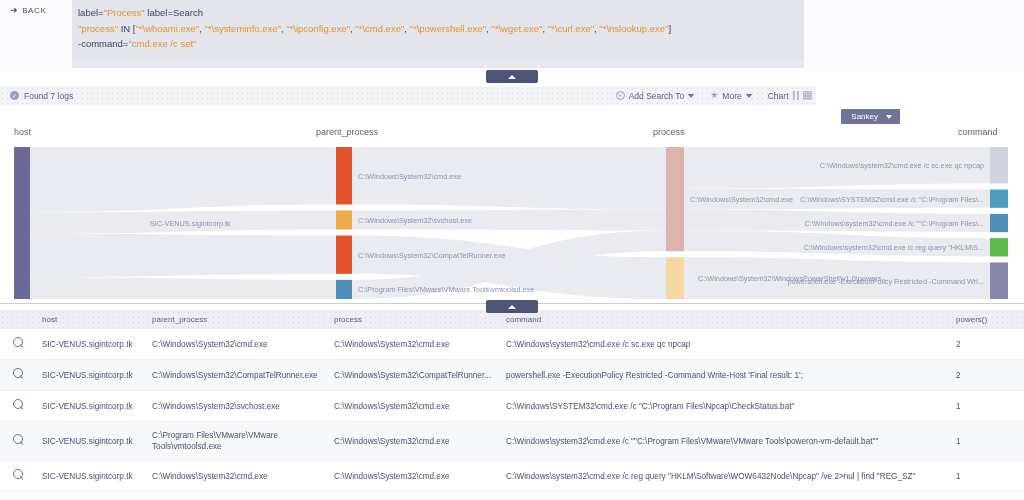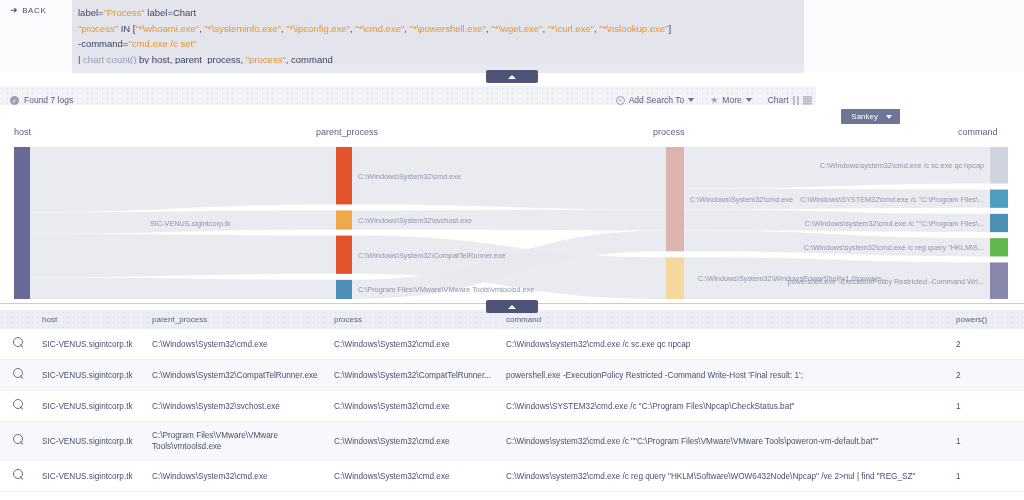--- a/index.html
+++ b/index.html
@@ -78,21 +78,21 @@
     font-size: 7px; cursor: pointer; z-index: 20;
   }
   .collapse-handle .chev {
     width: 0; height: 0; border-left: 4px solid transparent;
     border-right: 4px solid transparent; border-bottom: 4px solid #ffffff;
   }
 
   
   .result-toolbar {
     position: absolute; left: 0; top: 86px; width: 816px; height: 19px;
-    display: flex; align-items: flex-end;
+    display: flex; align-items: center;
     font-size: 8.5px; color: #5b6080;
   }
   .rt-left { display: flex; align-items: center; gap: 5px; padding-left: 10px; }
   .check-circle {
     width: 9px; height: 9px; border-radius: 50%;
     background: #9aa0bb; color: #fff; font-size: 6px;
     display: flex; align-items: center; justify-content: center;
   }
   .rt-right {
     margin-left: auto; display: flex; align-items: center; gap: 16px;
@@ -189,24 +189,23 @@
 <div class="app">
 
   <div class="querybar dots">
     <div class="back-btn">
       <span class="back-arrow">➜</span>
       <span>BACK</span>
     </div>
 
     <div class="query-box">
       <div id="query-lines">
-          <div class="q-line"><span>label=</span><span class="q-or">"Process"</span><span> label=Chart</span></div>
+          <div class="q-line"><span>label=</span><span class="q-or">"Process"</span><span> label=Search</span></div>
           <div class="q-line"><span class="q-or">"process"</span><span> IN [</span><span class="q-or">"*\whoami.exe"</span><span>, </span><span class="q-or">"*\systeminfo.exe"</span><span>, </span><span class="q-or">"*\ipconfig.exe"</span><span>, </span><span class="q-or">"*\cmd.exe"</span><span>, </span><span class="q-or">"*\powershell.exe"</span><span>, </span><span class="q-or">"*\wget.exe"</span><span>, </span><span class="q-or">"*\curl.exe"</span><span>, </span><span class="q-or">"*\nslookup.exe"</span><span>]</span></div>
           <div class="q-line"><span>-command=</span><span class="q-or">"cmd.exe /c set"</span></div>
-          <div class="q-line q-last"><span>| </span><span class="q-mut">chart count()</span><span> by host, parent_process, </span><span class="q-or">"process"</span><span>, command</span></div>
         </div>
       <div class="qbox-tail"></div>
     </div>
 
   </div>
 
   <div class="collapse-handle" style="left:486px; top:70px;">
     <span class="chev"></span>
   </div>
 

